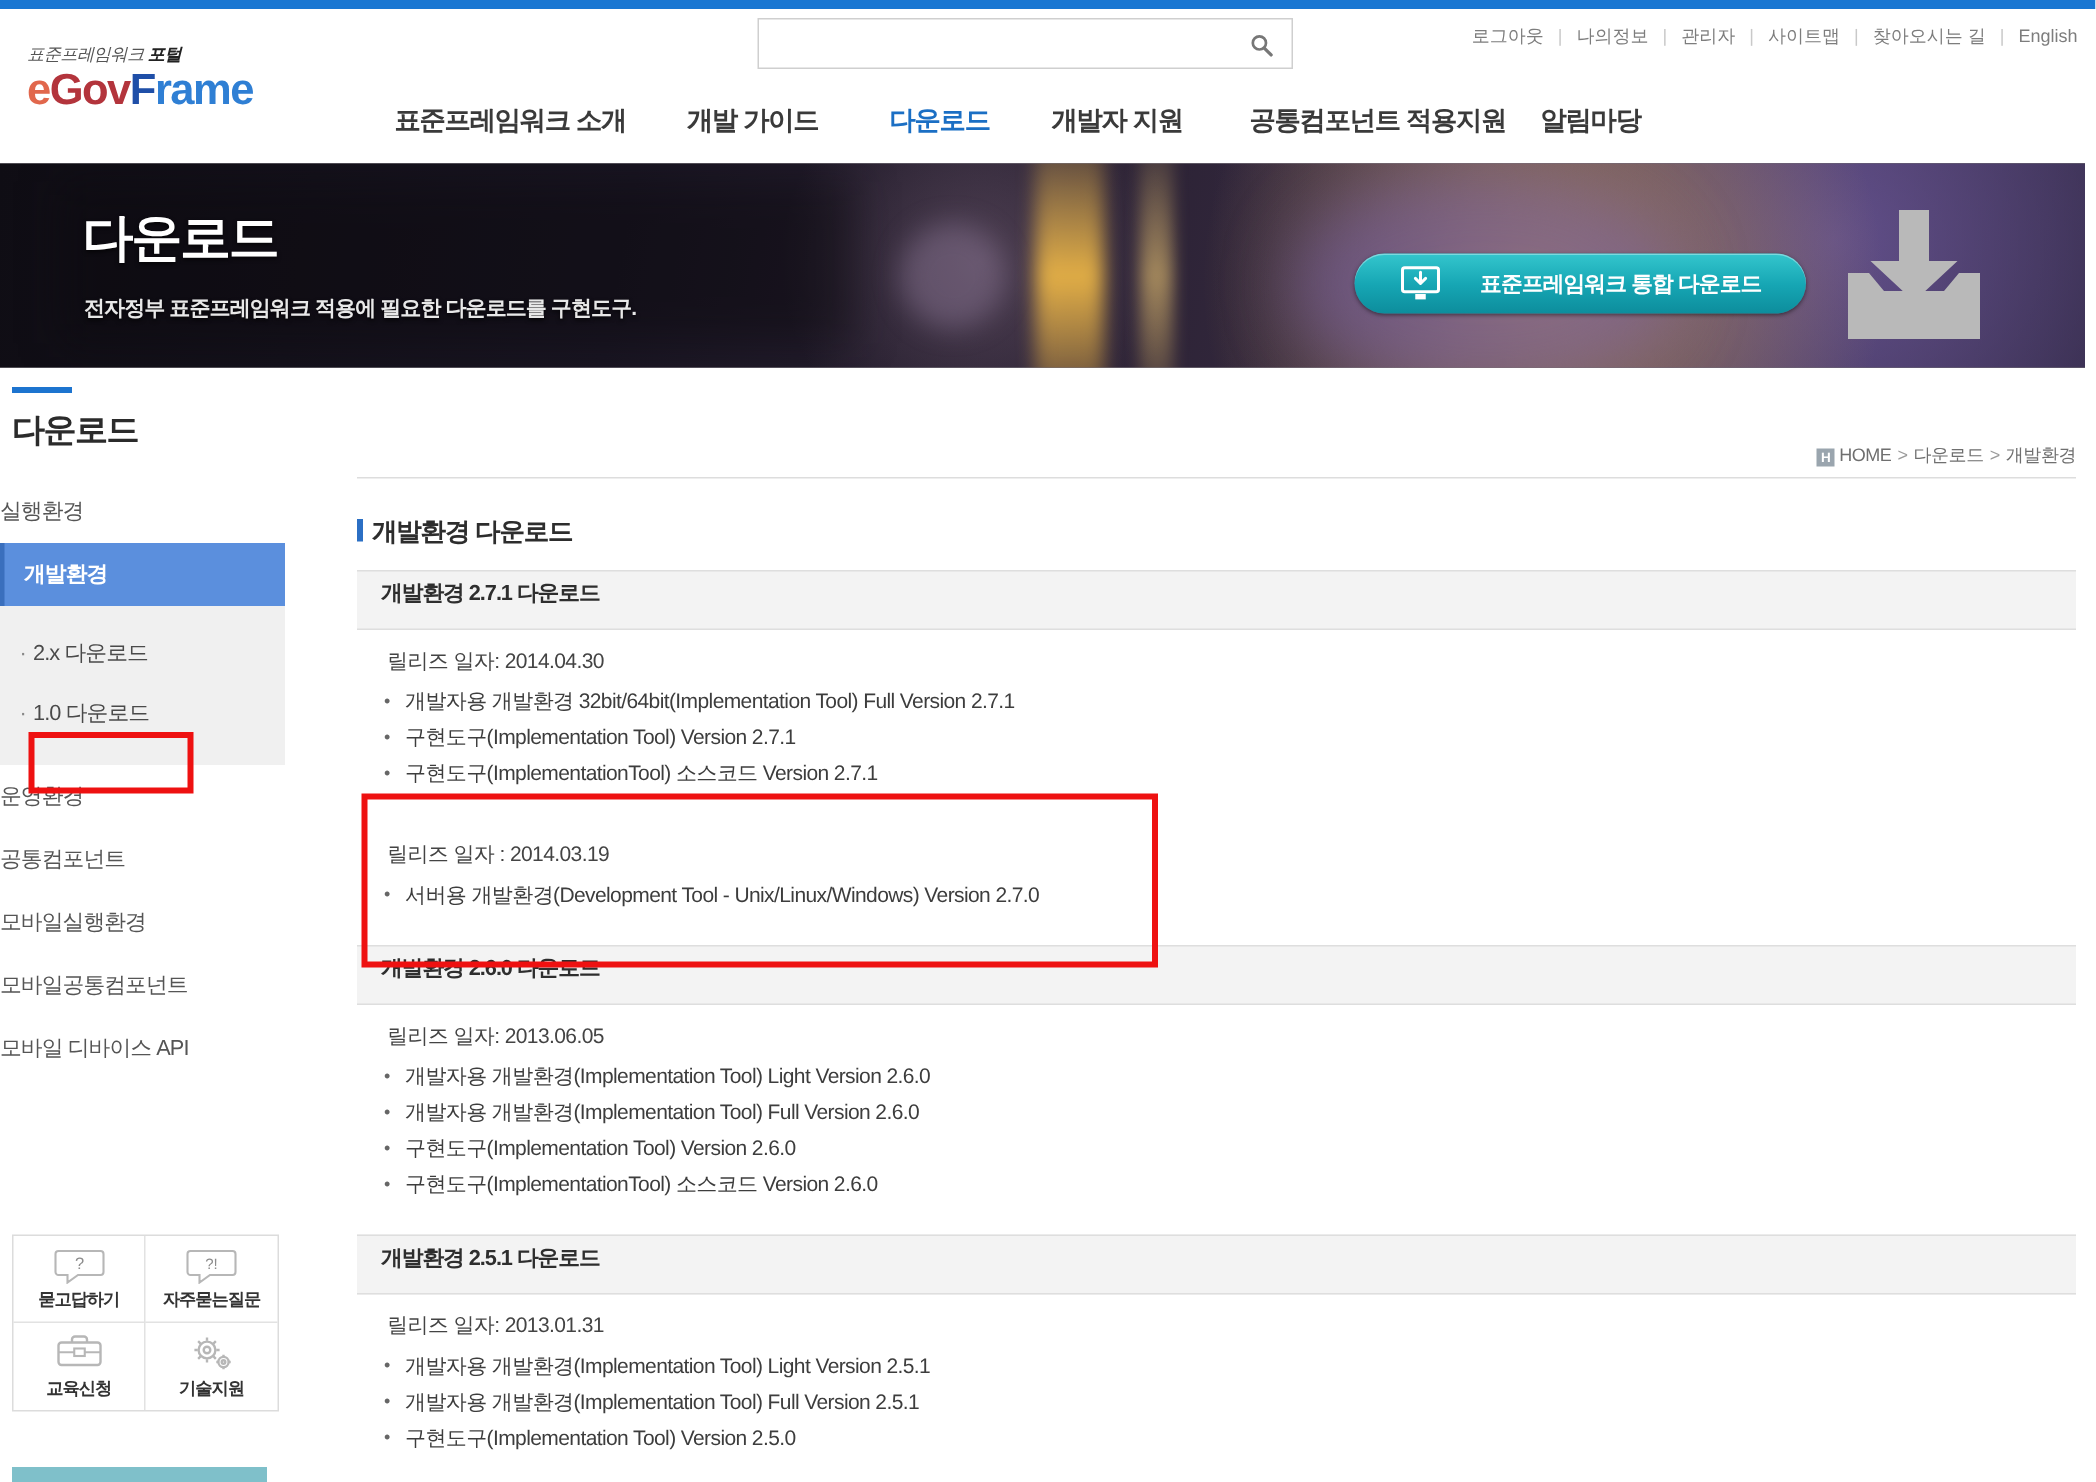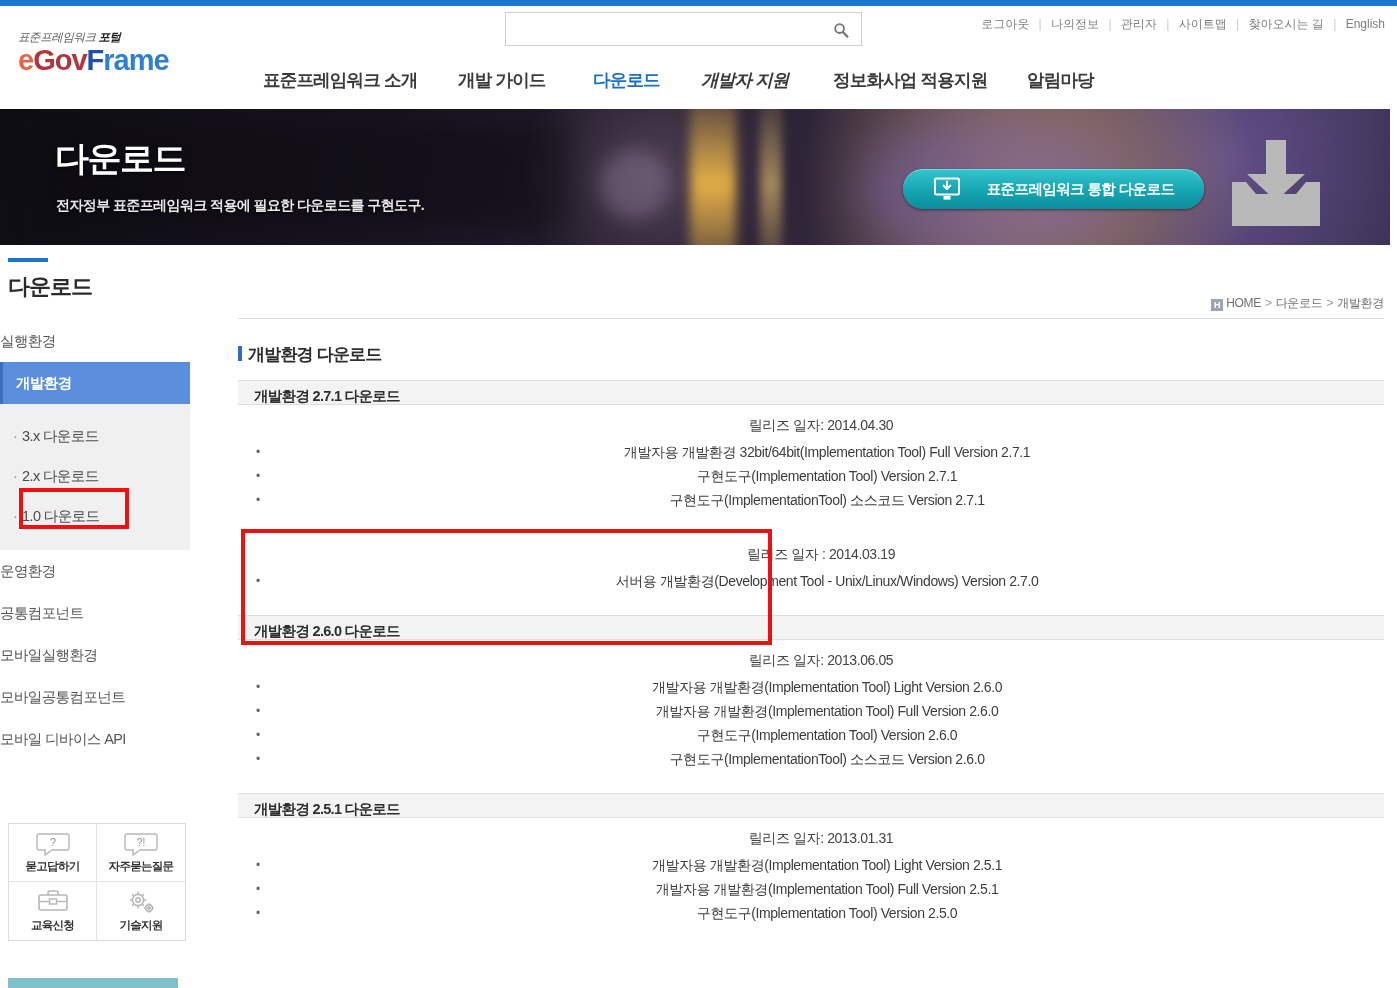--- a/index.html
+++ b/index.html
@@ -112,23 +112,23 @@
     margin-right:3px; font-weight:bold; }
   .bc-sep { padding:0 4px; color:#9b9b9b; }
 
   .page-heading { margin-top:24px; font-size:17px; font-weight:bold; color:#2d2d2d;
     letter-spacing:-0.8px; position:relative; padding-left:10px; }
   .page-heading::before { content:""; position:absolute; left:0; top:3px; width:4px; height:15px;
     background:#2b6fc4; }
 
   .sec { margin-top:14px; }
   .sec-head { background:#f3f3f3; border-top:1px solid #dedede; border-bottom:1px solid #dedede;
-    height:25px; line-height:31px; padding-left:16px; font-size:14.5px; font-weight:bold;
+    height:40px; line-height:31px; padding-left:16px; font-size:14.5px; font-weight:bold;
     color:#2e2e2e; letter-spacing:-0.7px; }
-  .sec-body { padding:12px 0 8px 18px;text-align:center; }
+  .sec-body { padding:12px 0 8px 18px; }
   .rel-date { font-size:14px; color:#444; letter-spacing:-0.4px; margin-bottom:5px; padding-left:2px; }
   .item-list { list-style:none; }
   .item-list li { font-size:14px; color:#3d3d3d; letter-spacing:-0.4px; line-height:24px;
     position:relative; padding-left:14px; cursor:pointer; }
   .item-list li::before { content:"•"; position:absolute; left:0; top:0; color:#666; font-size:12px; }
 
   
   .annot { position:absolute; border:4px solid #ee1111; pointer-events:none; }
   .annot-side { left:19px; top:488px; width:110px; height:41px; }
   .annot-sec { left:241px; top:529px; width:531px; height:116px; }
@@ -171,22 +171,22 @@
       <span class="sep">|</span>
       <span class="item">찾아오시는 길</span>
       <span class="sep">|</span>
       <span class="item">English</span>
     </div>
 
     <div class="mainnav">
       <span class="nav-item" style="left:8px;text-align:right;">표준프레임워크 소개</span>
       <span class="nav-item" style="left:203px;">개발 가이드</span>
       <span class="nav-item active" style="left:338px;">다운로드</span>
-      <span class="nav-item" style="left:446px;font-style:italic;">개발자 지원</span>
-      <span class="nav-item" style="left:578px;">정보화사업 적용지원</span>
+      <span class="nav-item" style="left:446px;">개발자 지원</span>
+      <span class="nav-item" style="left:578px;">공통컴포넌트 적용지원</span>
       <span class="nav-item" style="left:772px;">알림마당</span>
     </div>
   </div>
 
   <div class="hero">
     <div class="hero-glow4"></div>
     <div class="hero-glow3"></div>
     <div class="hero-glow1"></div>
     <div class="hero-glow2"></div>
     <div class="hero-shade"></div>
@@ -212,21 +212,20 @@
 
   <div class="sidebar">
     <div class="side-topline"></div>
     <div class="side-title">다운로드</div>
 
     <div class="side-nav">
       <div class="side-item">실행환경</div>
       <div class="side-item active">개발환경</div>
 
       <div class="sub-nav">
-        <div class="sub-item">3.x 다운로드</div>
         <div class="sub-item">2.x 다운로드</div>
         <div class="sub-item">1.0 다운로드</div>
       </div>
 
       <div class="side-item">운영환경</div>
       <div class="side-item">공통컴포넌트</div>
       <div class="side-item">모바일실행환경</div>
       <div class="side-item">모바일공통컴포넌트</div>
       <div class="side-item">모바일 디바이스 API</div>
     </div>

